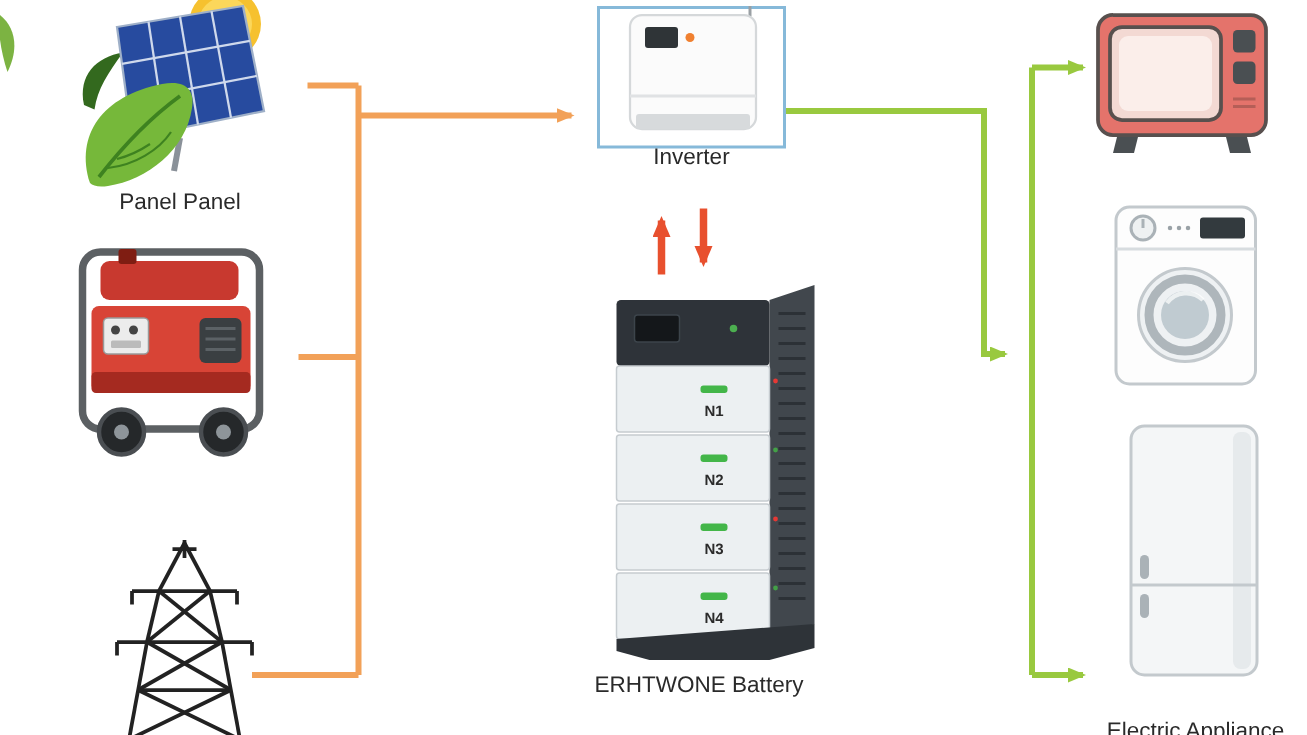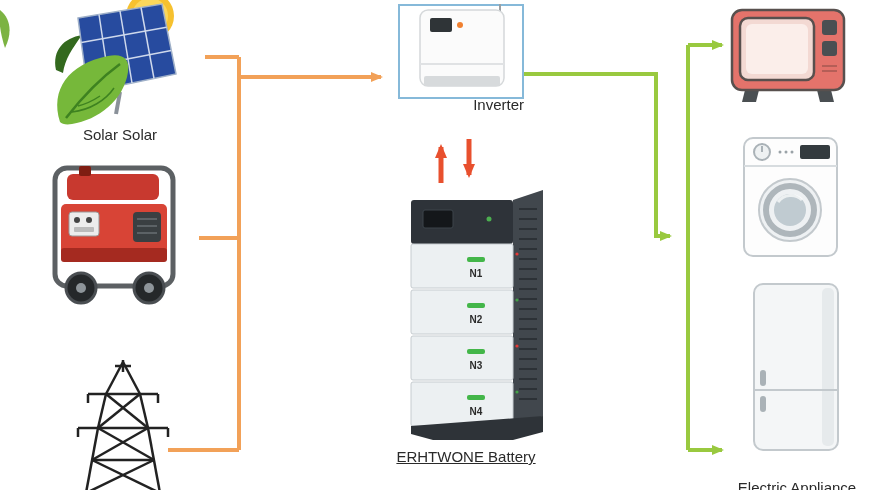--- a/index.html
+++ b/index.html
@@ -68,21 +68,21 @@
         <line x1="91" y1="7.5" x2="104" y2="78.5"></line>
         <line x1="31.3" y1="42.6" x2="116.6" y2="27.3"></line>
         <line x1="34.6" y1="67.3" x2="121.3" y2="50.6"></line>
       </g>
       <path d="M70,92 L66,114" stroke="#8A9199" stroke-width="4"></path>
       <path d="M10,122 C0,90 18,64 58,56 C74,53 80,60 78,72 C74,100 48,120 22,124 C16,125 12,124 10,122 Z" fill="#76B83A"></path>
       <path d="M16,118 C30,100 48,80 70,64" stroke="#3E8220" stroke-width="2.5" fill="none"></path>
       <path d="M28,106 C36,104 44,100 50,96 M22,112 C40,110 56,100 64,88" stroke="#3E8220" stroke-width="1.5" fill="none"></path>
     </svg>
   </div>
-  <div class="label" style="left:52px;top:126px;width:136px;">Solar Solar</div>
+  <div class="label" style="left:52px;top:126px;width:136px;">Panel Panel</div>
 
   <div class="node" style="left:45px;top:160px;">
     <svg width="140" height="150" viewBox="0 0 140 150">
       <rect x="10" y="8" width="118" height="118" rx="12" fill="none" stroke="#5C6063" stroke-width="5"></rect>
       <rect x="22" y="14" width="92" height="26" rx="6" fill="#C8392F"></rect>
       <rect x="34" y="6" width="12" height="10" rx="2" fill="#7F1D12"></rect>
       <rect x="16" y="44" width="106" height="58" rx="5" fill="#D84436"></rect>
       <rect x="16" y="88" width="106" height="14" rx="3" fill="#A52A20"></rect>
       <rect x="88" y="52" width="28" height="30" rx="4" fill="#3A3F42"></rect>
       <g stroke="#5C6266" stroke-width="2">
@@ -133,21 +133,21 @@
     <svg width="130" height="100" viewBox="0 0 130 100">
       <rect x="3" y="3" width="124" height="93" fill="#FFFFFF" stroke-width="2" stroke="#86B9D9"></rect>
       <line x1="104" y1="9" x2="104" y2="2" stroke="#9AA0A4" stroke-width="2"></line>
       <rect x="24" y="8" width="84" height="76" rx="8" fill="#FBFBFB" stroke="#D5D8DA" stroke-width="1.5"></rect>
       <rect x="34" y="16" width="22" height="14" rx="2" fill="#2F3437"></rect>
       <circle cx="64" cy="23" r="3" fill="#F08030"></circle>
       <line x1="24" y1="62" x2="108" y2="62" stroke="#E0E2E4" stroke-width="2"></line>
       <rect x="28" y="74" width="76" height="10" rx="2" fill="#D7DADC"></rect>
     </svg>
   </div>
-  <div class="label" style="left:398px;top:96px;width:126px;text-align:right;">Inverter</div>
+  <div class="label" style="left:398px;top:96px;width:126px;">Inverter</div>
 
   <div class="node" style="left:409px;top:186px;">
     <svg width="145" height="255" viewBox="0 0 145 255">
       <polygon points="104,14 134,4 134,230 104,242" fill="#41474D"></polygon>
       <g fill="#2C3136">
         <rect x="110" y="22" width="18" height="2"></rect>
           <rect x="110" y="32" width="18" height="2"></rect>
         <rect x="110" y="42" width="18" height="2"></rect>
           <rect x="110" y="52" width="18" height="2"></rect>
         <rect x="110" y="62" width="18" height="2"></rect>
@@ -193,21 +193,21 @@
       </g>
       <g>
         <rect x="2" y="196" width="102" height="44" rx="2" fill="#ECF0F2" stroke="#C6CCD0"></rect>
         <rect x="58" y="209" width="18" height="5" rx="2" fill="#43B649"></rect>
         <text x="67" y="229" text-anchor="middle" font-size="10" font-weight="bold" fill="#2B2B2B">N4</text>
       </g>
 
       <polygon points="2,240 134,230 134,246 104,254 24,254 2,248" fill="#2E3338"></polygon>
     </svg>
   </div>
-  <div class="label" style="left:373px;top:448px;width:186px;text-decoration:underline;">ERHTWONE Battery</div>
+  <div class="label" style="left:373px;top:448px;width:186px;">ERHTWONE Battery</div>
 
   <div class="node" style="left:730px;top:8px;">
     <svg width="118" height="96" viewBox="0 0 118 96">
       <polygon points="16,78 30,78 26,94 12,94" fill="#4A4F52"></polygon>
       <polygon points="86,78 100,78 104,94 90,94" fill="#4A4F52"></polygon>
       <rect x="2" y="2" width="112" height="80" rx="10" fill="#E4736B" stroke="#58504E" stroke-width="2.5"></rect>
       <rect x="10" y="10" width="74" height="62" rx="8" fill="#F3D9D3" stroke="#58504E" stroke-width="2.5"></rect>
       <rect x="16" y="16" width="62" height="50" rx="6" fill="#FBEEEA"></rect>
       <rect x="92" y="12" width="15" height="15" rx="3" fill="#4A4F52"></rect>
       <rect x="92" y="33" width="15" height="15" rx="3" fill="#4A4F52"></rect>

